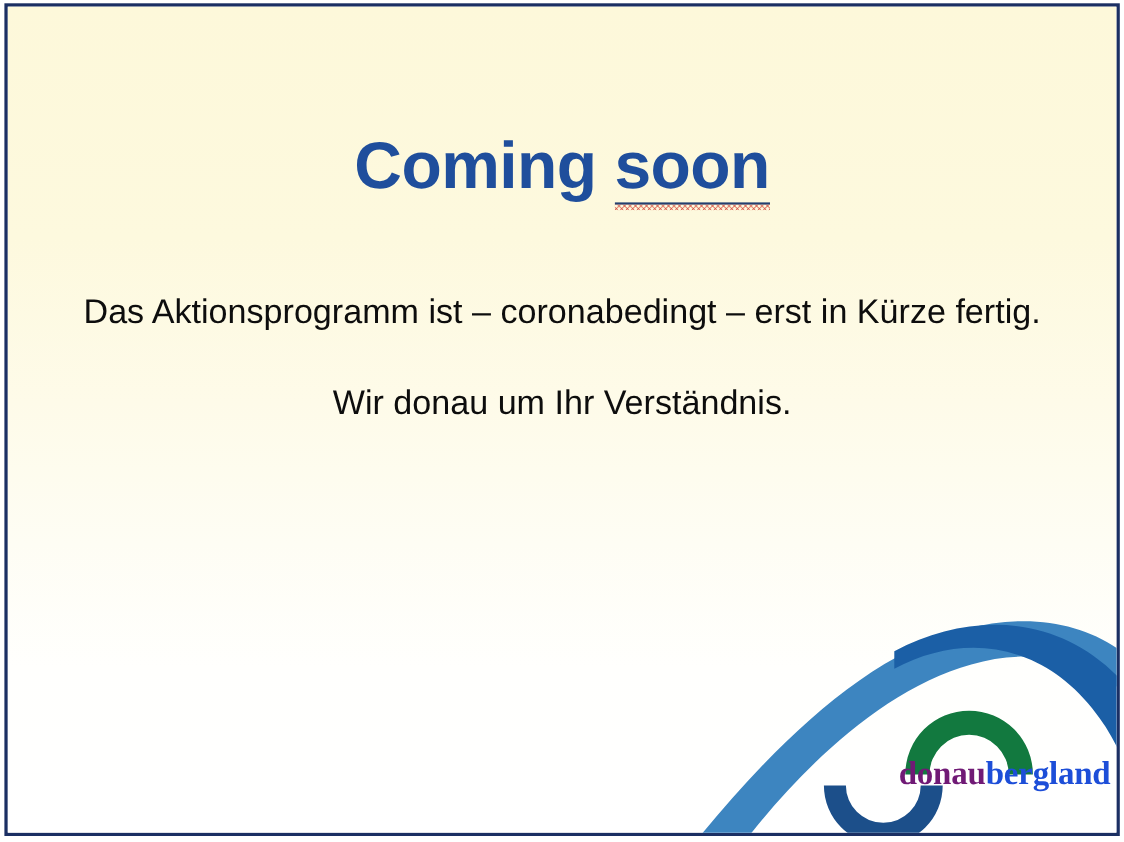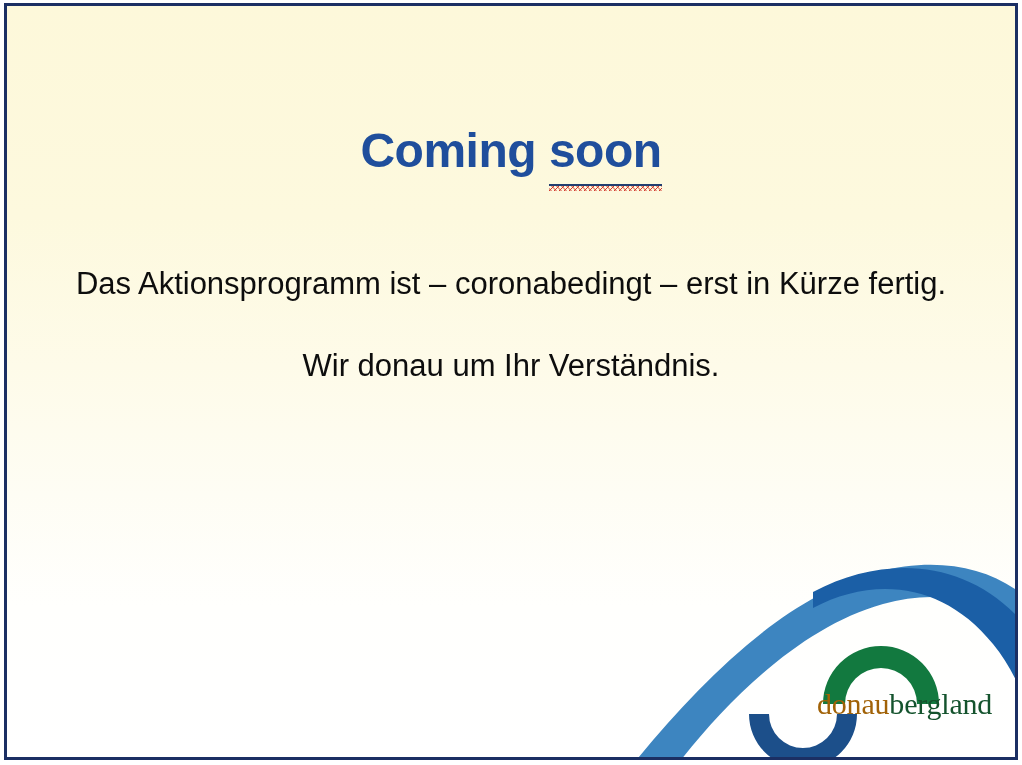--- a/index.html
+++ b/index.html
@@ -61,21 +61,21 @@
   }
 
   .title {
     position: absolute;
     left: 0;
     right: 0;
     top: 103px;
     text-align: center;
     font-family: "Liberation Sans", sans-serif;
     font-weight: bold;
-    font-size: 48px;
+    font-size: 60px;
     line-height: 84px;
     letter-spacing: -0.5px;
     color: #1f4e9c;
     white-space: nowrap;
   }
   .title .misspelled {
     position: relative;
     display: inline-block;
   }
   
@@ -145,26 +145,26 @@
     position: absolute;
     left: 190px;
     top: 142px;
     font-family: "Liberation Serif", serif;
     font-size: 30px;
     line-height: 32px;
     white-space: nowrap;
     letter-spacing: -0.2px;
   }
   .logo-word .donau {
-    font-weight: normal;
-    color: #a16207;
+    font-weight: bold;
+    color: #701a75;
   }
   .logo-word .bergland {
-    font-weight: normal;
-    color: #14532d;
+    font-weight: bold;
+    color: #1d4ed8;
   }
 </style>
 </head>
 <body>
 
 <div class="slide">
   <div class="frame">
     <div class="bg"></div>
 
     <div class="content">

